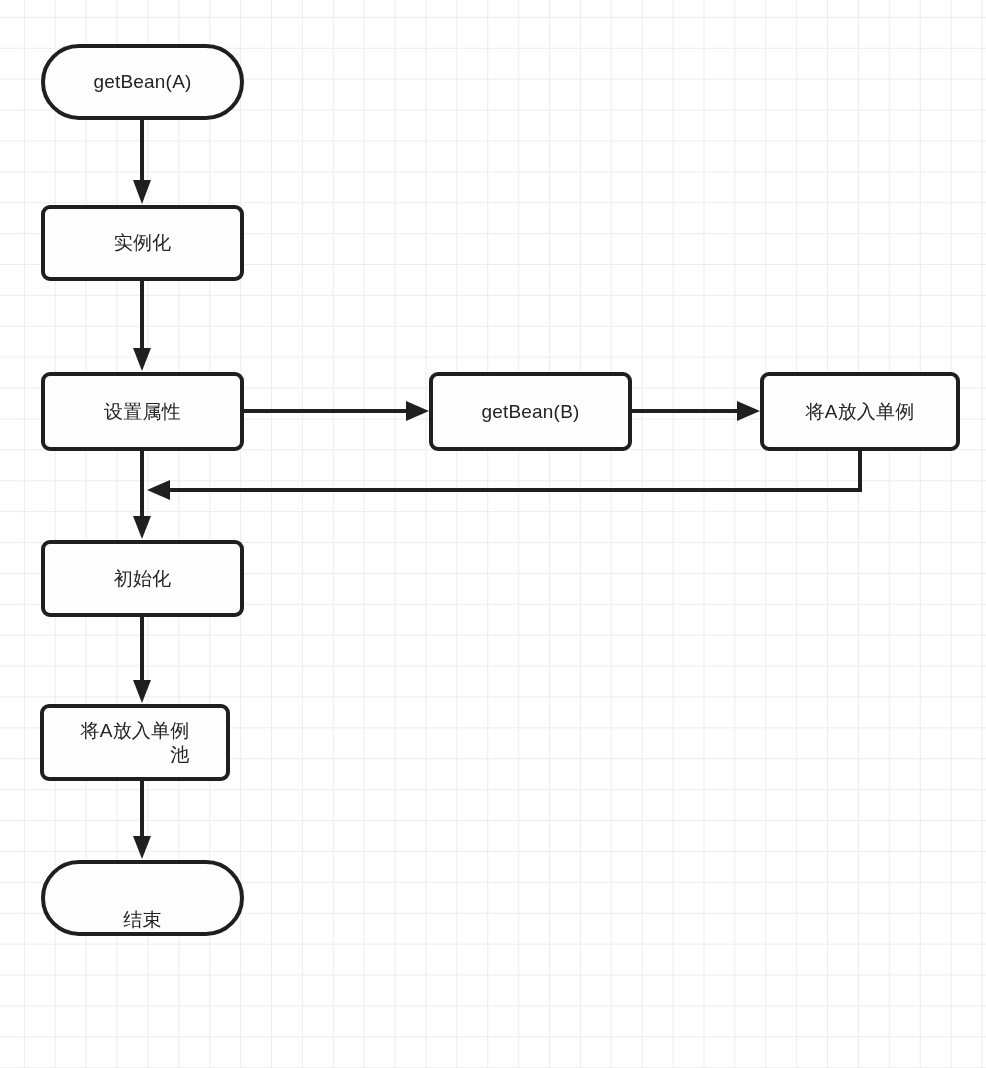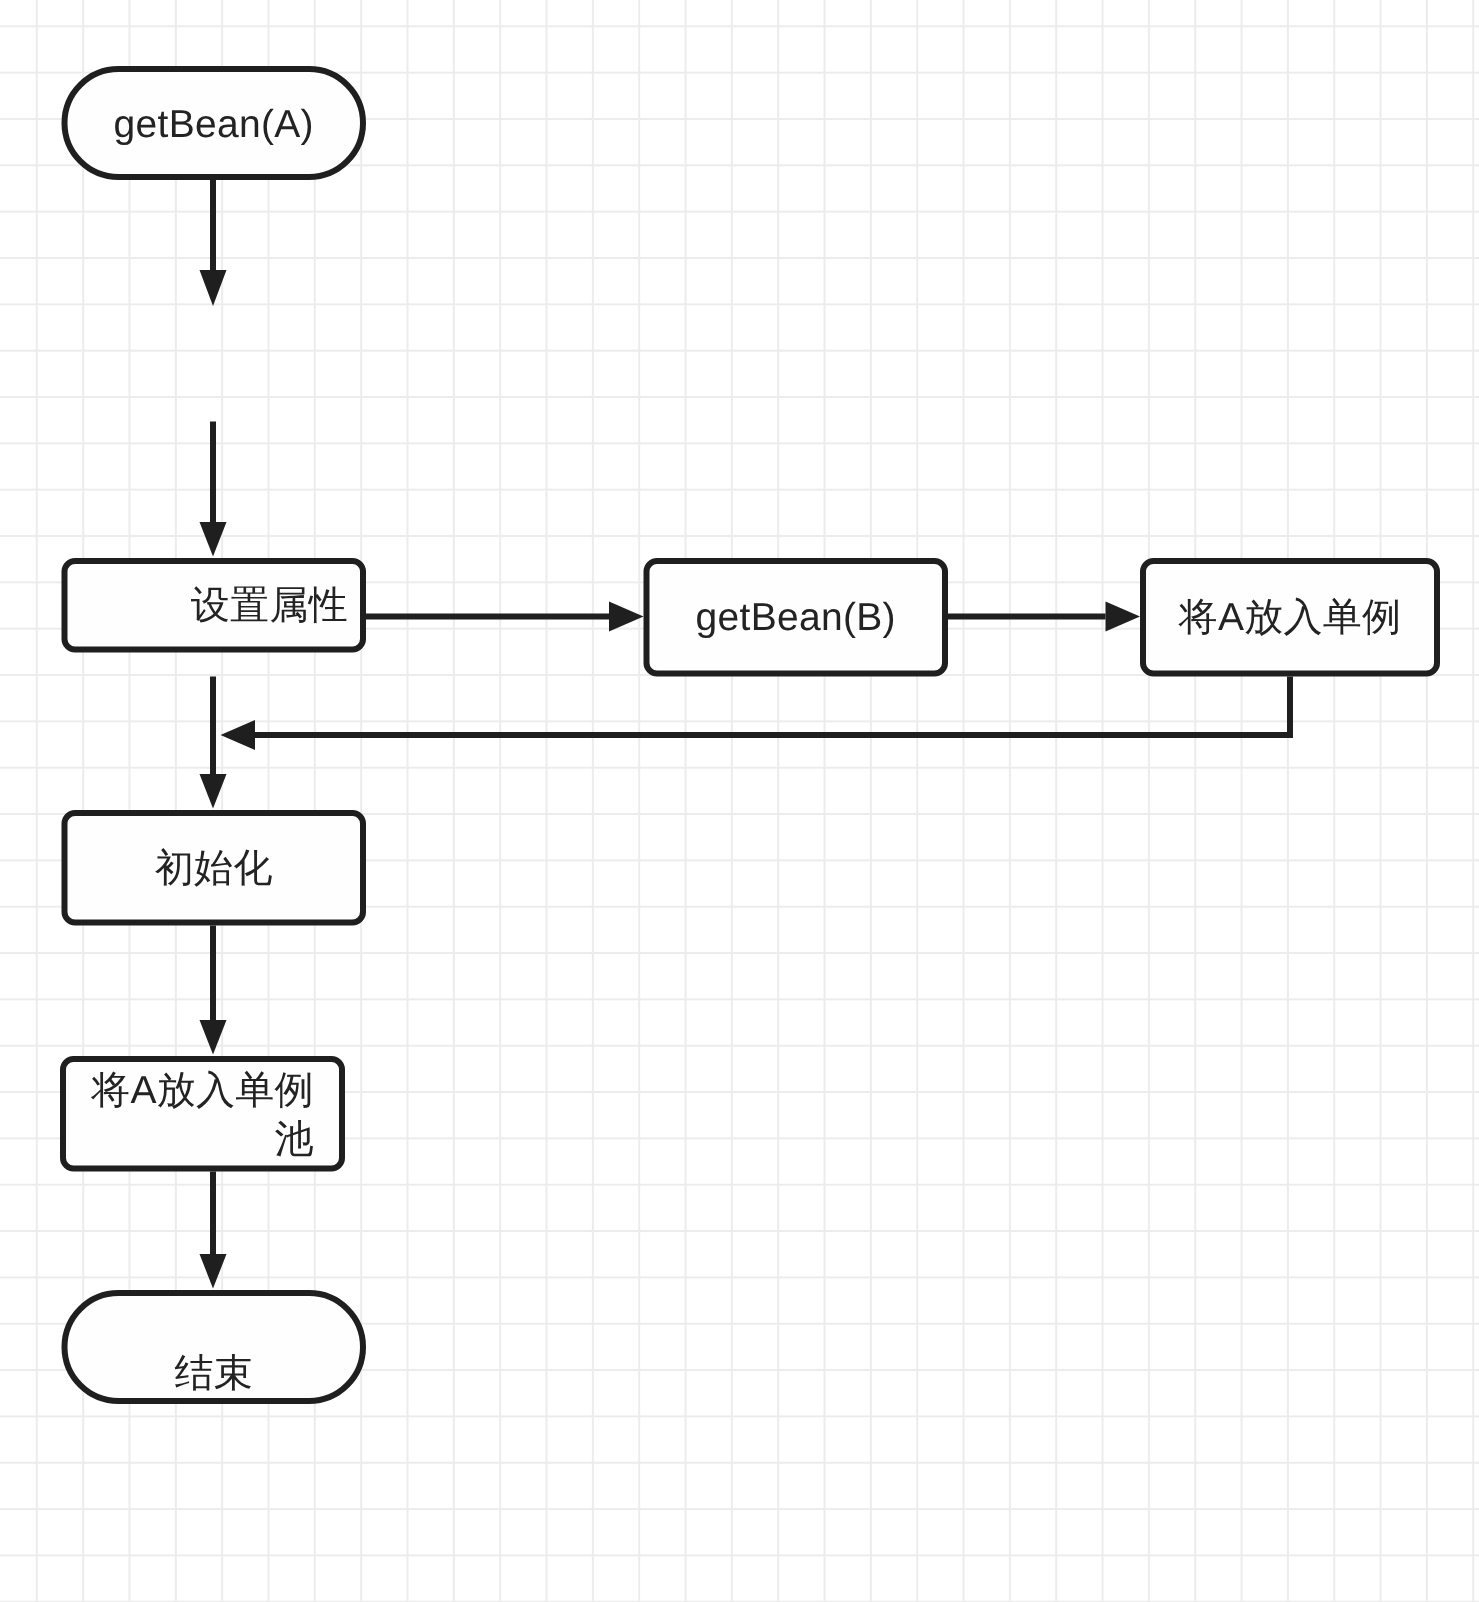--- a/index.html
+++ b/index.html
@@ -32,21 +32,21 @@
   .node-box {
     position: absolute;
     box-sizing: border-box;
     background: #fefefe;
     border: 4px solid #1f1f1f;
     display: flex;
     align-items: center;
     justify-content: center;
     text-align: center;
     color: #232323;
-    font-size: 26px;
+    font-size: 19px;
     line-height: 1.26;
     letter-spacing: 0.2px;
   }
   .node-process {
     border-radius: 9px;
   }
   .node-terminal {
     border-radius: 999px;
   }
   .node-label {
@@ -105,22 +105,25 @@
     <g>
       <line x1="142" y1="781" x2="142" y2="836" stroke="#1f1f1f" stroke-width="4"></line>
       <path d="M 133 836 L 151 836 L 142 859 z" fill="#1f1f1f"></path>
     </g>
   </svg>
 
   <div class="node-box node-terminal" style="left:41px; top:44px; width:203px; height:76px;">
     <span class="node-label">getBean(A)</span>
   </div>
 
+  <div class="node-box node-process" style="left:41px; top:205px; width:203px; height:76px;">
+    <span class="node-label">实例化</span>
+  </div>
 
-  <div class="node-box node-process" style="left:41px; top:372px; width:203px; height:63px;justify-content:flex-end;">
+  <div class="node-box node-process" style="left:41px; top:372px; width:203px; height:79px;">
     <span class="node-label">设置属性</span>
   </div>
 
   <div class="node-box node-process" style="left:429px; top:372px; width:203px; height:79px;">
     <span class="node-label">getBean(B)</span>
   </div>
 
   <div class="node-box node-process" style="left:760px; top:372px; width:200px; height:79px;">
     <span class="node-label">将A放入单例</span>
   </div>

